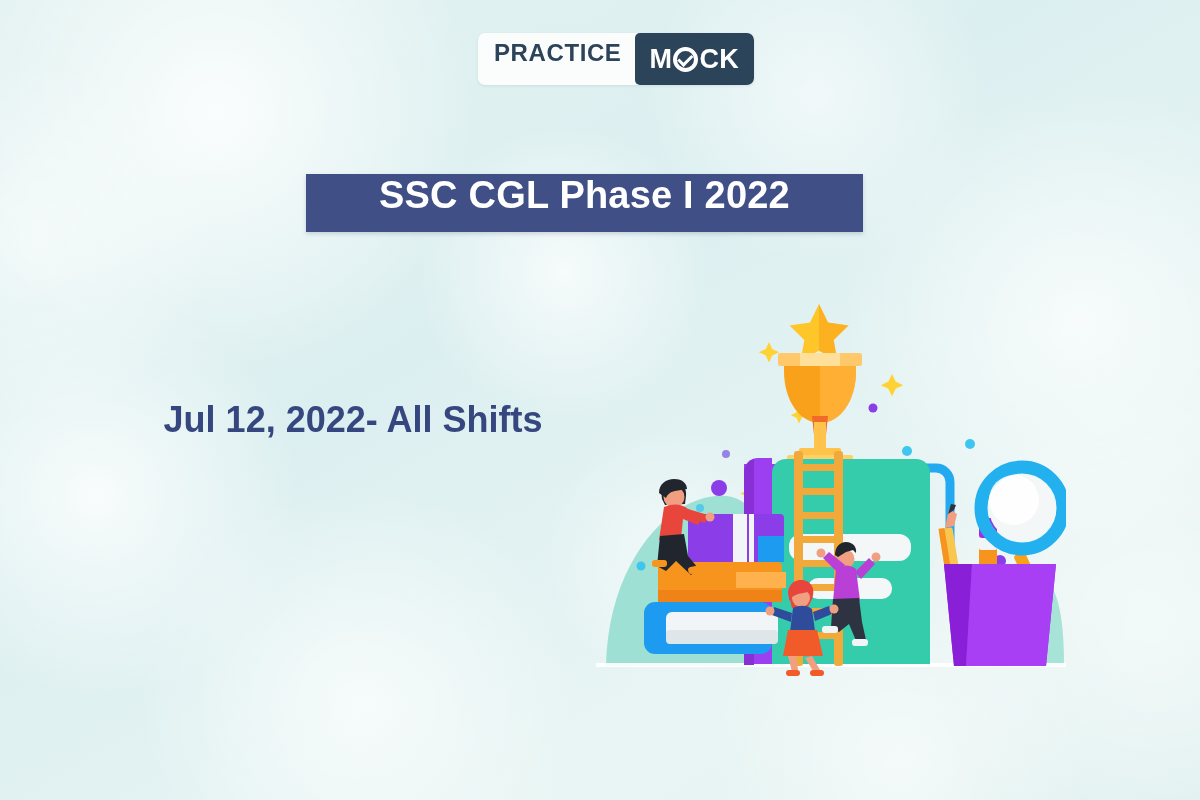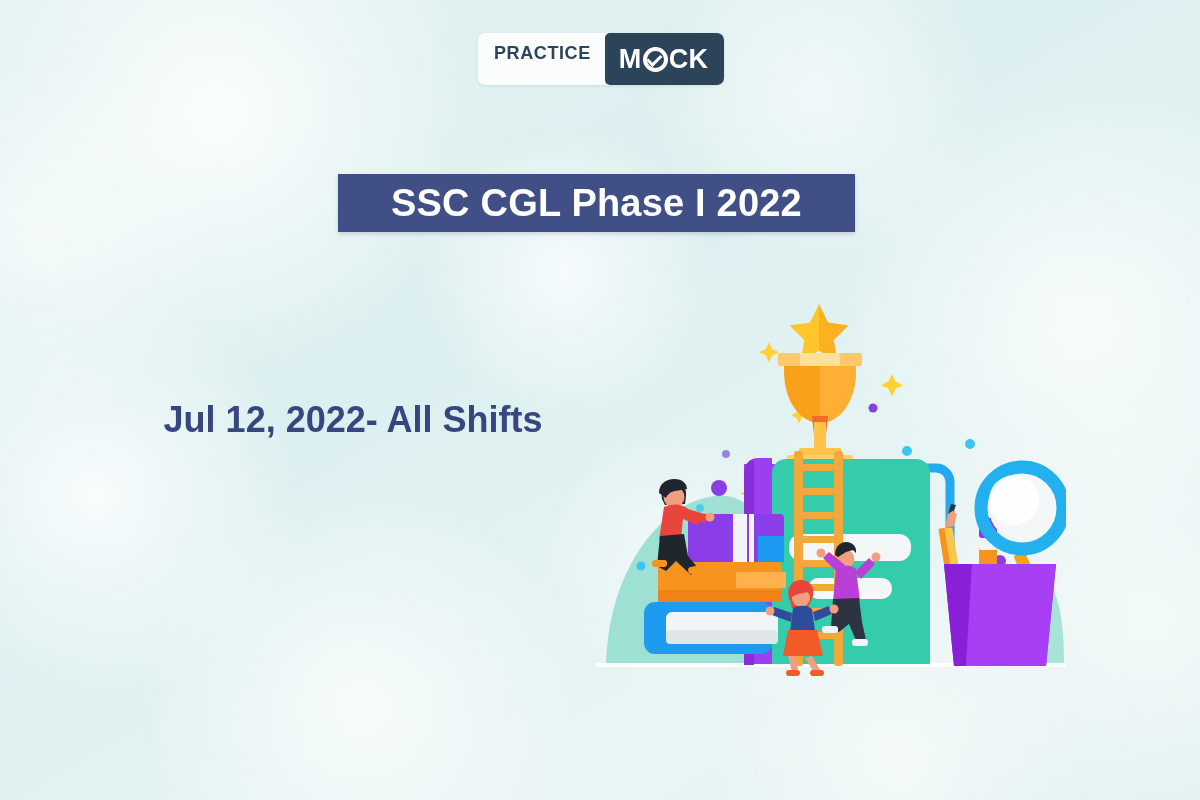--- a/index.html
+++ b/index.html
@@ -42,21 +42,21 @@
     overflow: hidden;
     background: #fbfdfc;
     box-shadow: 0 1px 3px rgba(40,60,80,0.10);
   }
   .logo-practice {
     display: flex;
     align-items: center;
     padding: 0 14px 0 16px;
     height: 40px;
     color: #2c4459;
-    font-size: 18px;
+    font-size: 24px;
     font-weight: bold;
     letter-spacing: 0.6px;
     font-family: "Liberation Sans", sans-serif;
   }
   .logo-mock {
     position: relative;
     display: flex;
     align-items: center;
     height: 52px;
     padding: 0 15px 0 14px;
@@ -87,27 +87,26 @@
     width: 11px;
     height: 6px;
     border-left: 3px solid #ffffff;
     border-bottom: 3px solid #ffffff;
     transform: rotate(-45deg) translate(0px, -1px);
   }
 
   
   .title-banner {
     position: absolute;
-    left: 338px;
+    left: 306px;
     top: 174px;
-    width: 517px;
+    width: 557px;
     height: 58px;
     background: #404f85;
     display: flex;
-    align-items: center;
     justify-content: center;
     box-shadow: 0 2px 4px rgba(40,50,90,0.18);
   }
   .title-banner-text {
     color: #ffffff;
     font-size: 38px;
     font-weight: bold;
     letter-spacing: 0.2px;
     white-space: nowrap;
     font-family: "Liberation Sans", sans-serif;

